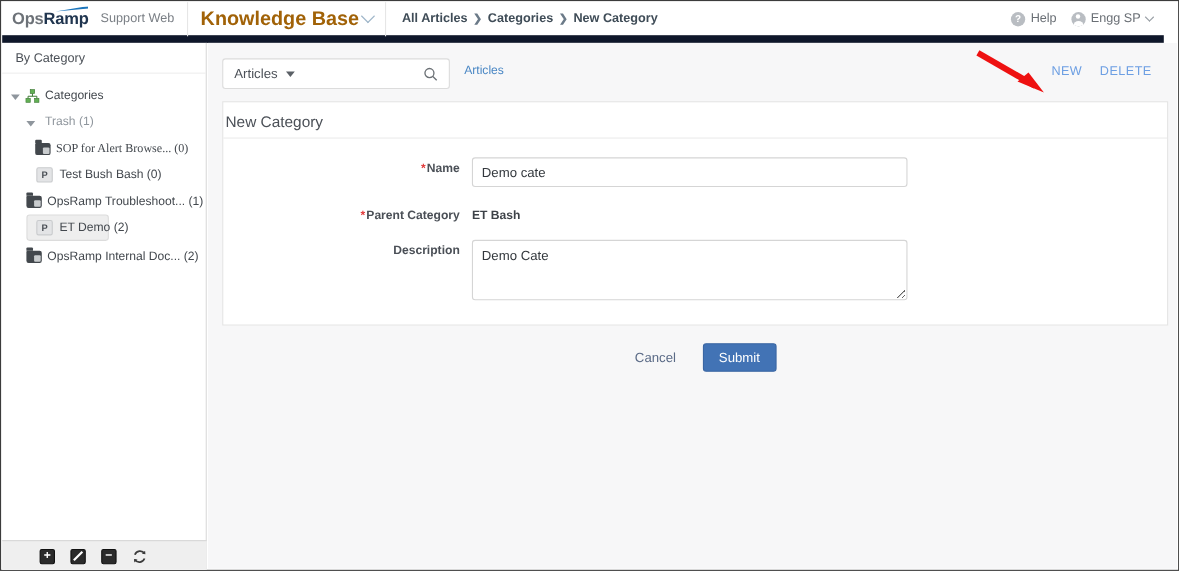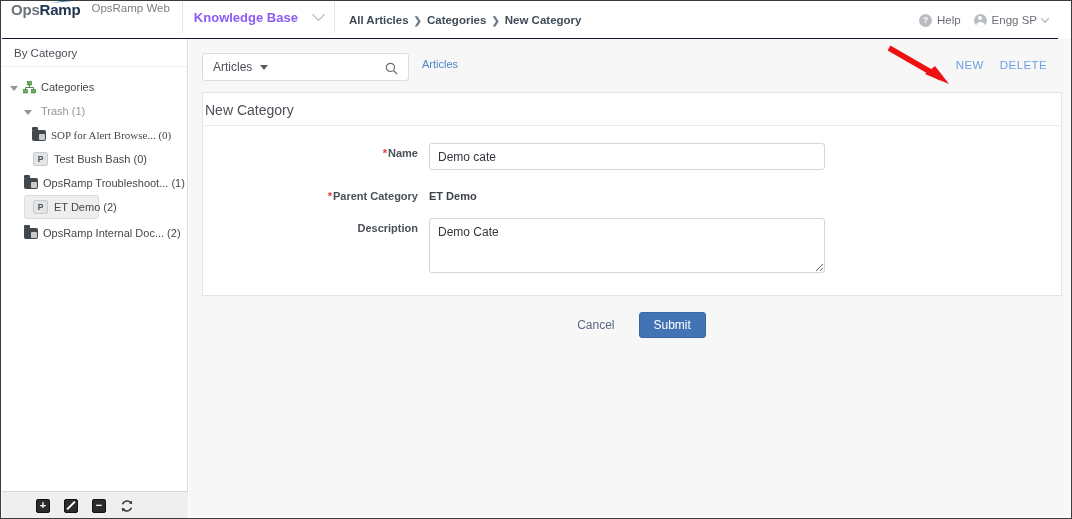--- a/index.html
+++ b/index.html
@@ -16,22 +16,23 @@
     border: 1px solid #3c3c3c;
     overflow: hidden;
   }
 
   
   #topbar {
     position: absolute;
     left: 1px; top: 1px;
     width: 1056px; height: 37px;
     background: #ffffff;
-    border-bottom: 1px solid #0f172a;
-    display: flex;
+    border-bottom: 7px solid #0f172a;
+    display: flex;
+    align-items: center;
   }
   #logo {
     margin-left: 9px;
     position: relative;
     font-size: 15px;
     font-weight: bold;
     letter-spacing: -0.2px;
     line-height: 1;
     white-space: nowrap;
     user-select: none;
@@ -50,25 +51,25 @@
     font-size: 11.5px;
     color: #7a7f85;
     white-space: nowrap;
   }
   #kb-tab {
     margin-left: 12px;
     height: 31px;
     padding: 0 11px;
     display: flex;
     align-items: center;
-    gap: 16px;
+    gap: 4px;
     border-left: 1px solid #e6e6e6;
     border-right: 1px solid #e6e6e6;
-    color: #8b5cf6;
-    font-size: 13px;
+    color: #a16207;
+    font-size: 18px;
     font-weight: bold;
     cursor: pointer;
     white-space: nowrap;
   }
   #kb-tab .chev {
     width: 9px; height: 9px;
     border-right: 1.6px solid #9fb6c9;
     border-bottom: 1.6px solid #9fb6c9;
     transform: rotate(45deg) translate(-2px,-2px);
   }
@@ -420,21 +421,21 @@
 
 <div id="page">
 
   <div id="topbar">
 
     <div id="logo">
       <span class="ops">Ops</span><span class="ramp">Ramp</span>
       <span class="swoosh"></span>
     </div>
 
-    <div id="support-web">OpsRamp Web</div>
+    <div id="support-web">Support Web</div>
 
     <div id="kb-tab">
       <span>Knowledge Base</span>
       <span class="chev"></span>
     </div>
 
     <div id="breadcrumb">
       <span class="crumb">All Articles</span>
       <span class="sep">❯</span>
       <span class="crumb">Categories</span>
@@ -563,21 +564,21 @@
           <div class="fctl">
             <input class="f-input" type="text" value="Demo cate" style="">
           </div>
         </div>
 
         <div class="frow">
           <div class="flabel">
             <span class="req">*</span><span>Parent Category</span>
           </div>
           <div class="fctl">
-            <div class="f-static">ET Demo</div>
+            <div class="f-static">ET Bash</div>
           </div>
         </div>
 
         <div class="frow" style="margin-bottom:0;">
           <div class="flabel">
             <span>Description</span>
           </div>
           <div class="fctl">
             <textarea class="f-textarea" style="">Demo Cate</textarea>
           </div>

